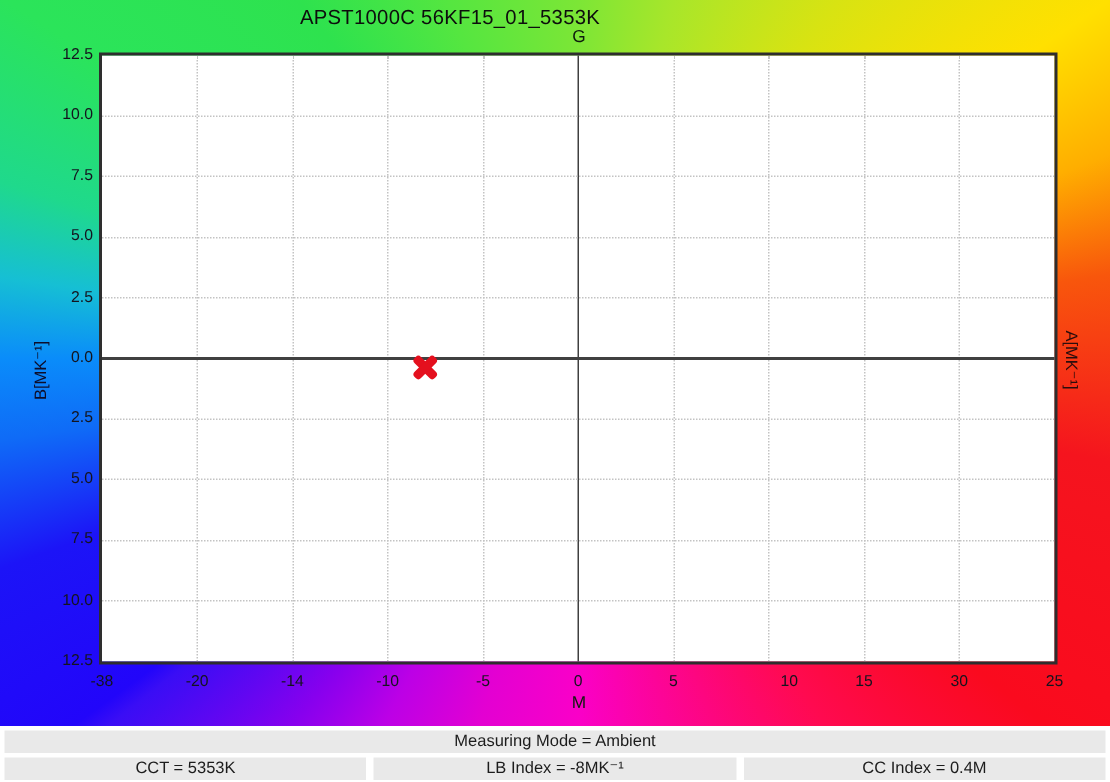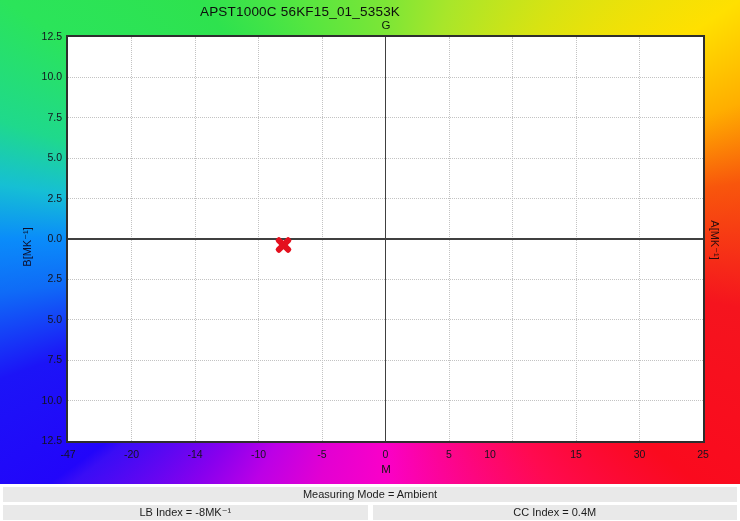--- a/index.html
+++ b/index.html
@@ -101,33 +101,34 @@
       <div class="grid-h" style="top: 241.9px;"></div>
       <div class="grid-h" style="top: 282.3px;"></div>
       <div class="grid-h" style="top: 322.7px;"></div>
       <div class="grid-h" style="top: 363.1px;"></div>
       <div class="marker-x" style="left: 215.9px; top: 208.464px; --mc: #e4101e;"></div>
     </div>
 
   <div class="status-area">
     <div class="mode-bar">Measuring Mode = Ambient</div>
     <div class="box-row">
+      <div class="status-box">CCT = 5353K</div>
       <div class="status-box">LB Index = -8MK⁻¹</div>
       <div class="status-box">CC Index = 0.4M</div>
     </div>
   </div>
 
-<div class="xtick" style="left: 46px;">-47</div>
+<div class="xtick" style="left: 46px;">-38</div>
     <div class="xtick" style="left: 109.5px;">-20</div>
     <div class="xtick" style="left: 173px;">-14</div>
     <div class="xtick" style="left: 236.5px;">-10</div>
     <div class="xtick" style="left: 300px;">-5</div>
     <div class="xtick" style="left: 363.5px;">0</div>
     <div class="xtick" style="left: 427px;">5</div>
-    <div class="xtick" style="left: 468px;">10</div>
+    <div class="xtick" style="left: 488px; text-align: right;">10</div>
     <div class="xtick" style="left: 554px;">15</div>
     <div class="xtick" style="left: 617.5px;">30</div>
     <div class="xtick" style="left: 681px;">25</div>
     <div class="ytick" style="top: 30px;">12.5</div>
     <div class="ytick" style="top: 70.4px;">10.0</div>
     <div class="ytick" style="top: 110.8px;">7.5</div>
     <div class="ytick" style="top: 151.2px;">5.0</div>
     <div class="ytick" style="top: 191.6px;">2.5</div>
     <div class="ytick" style="top: 232px;">0.0</div>
     <div class="ytick" style="top: 272.4px;">2.5</div>

